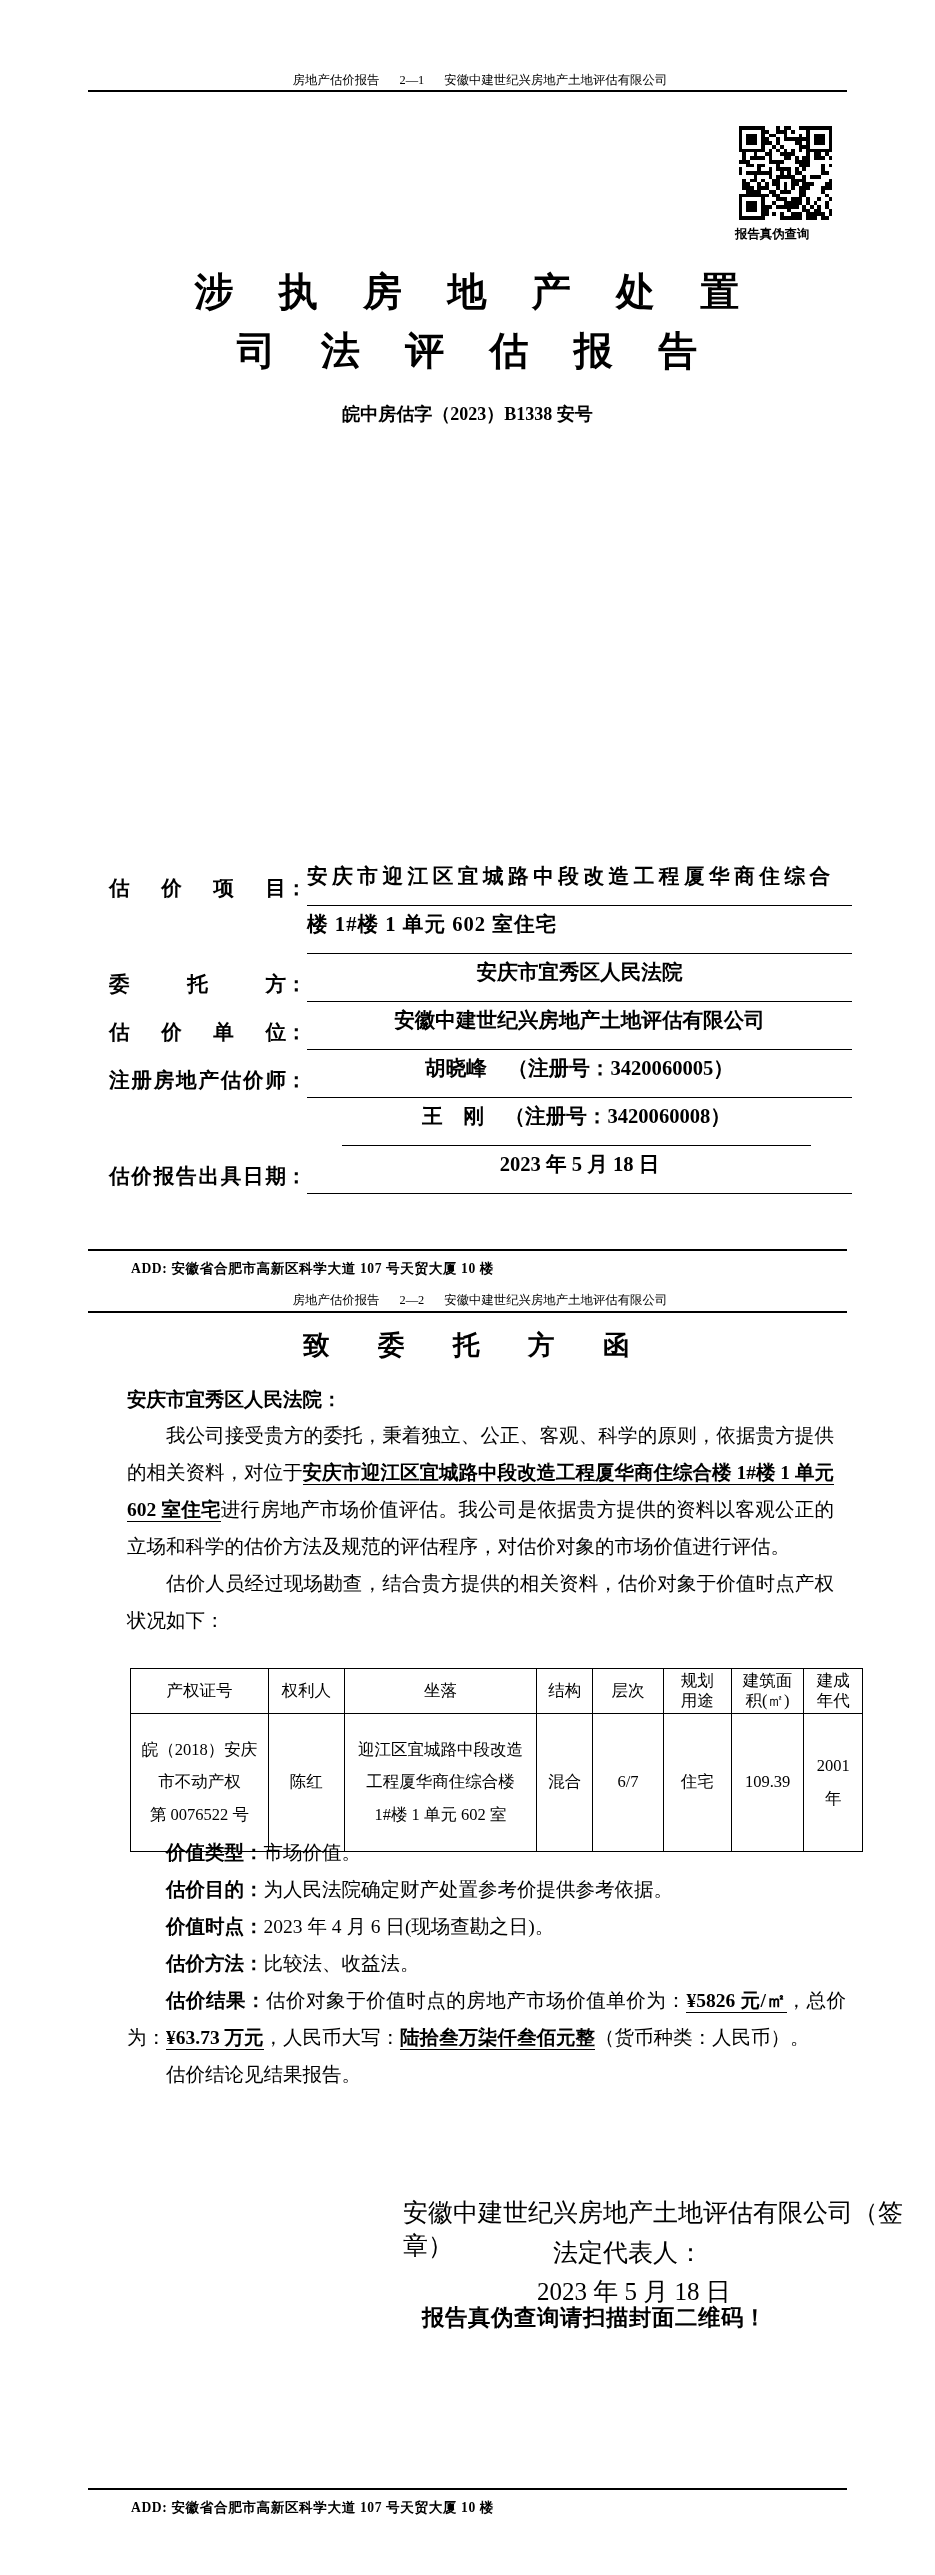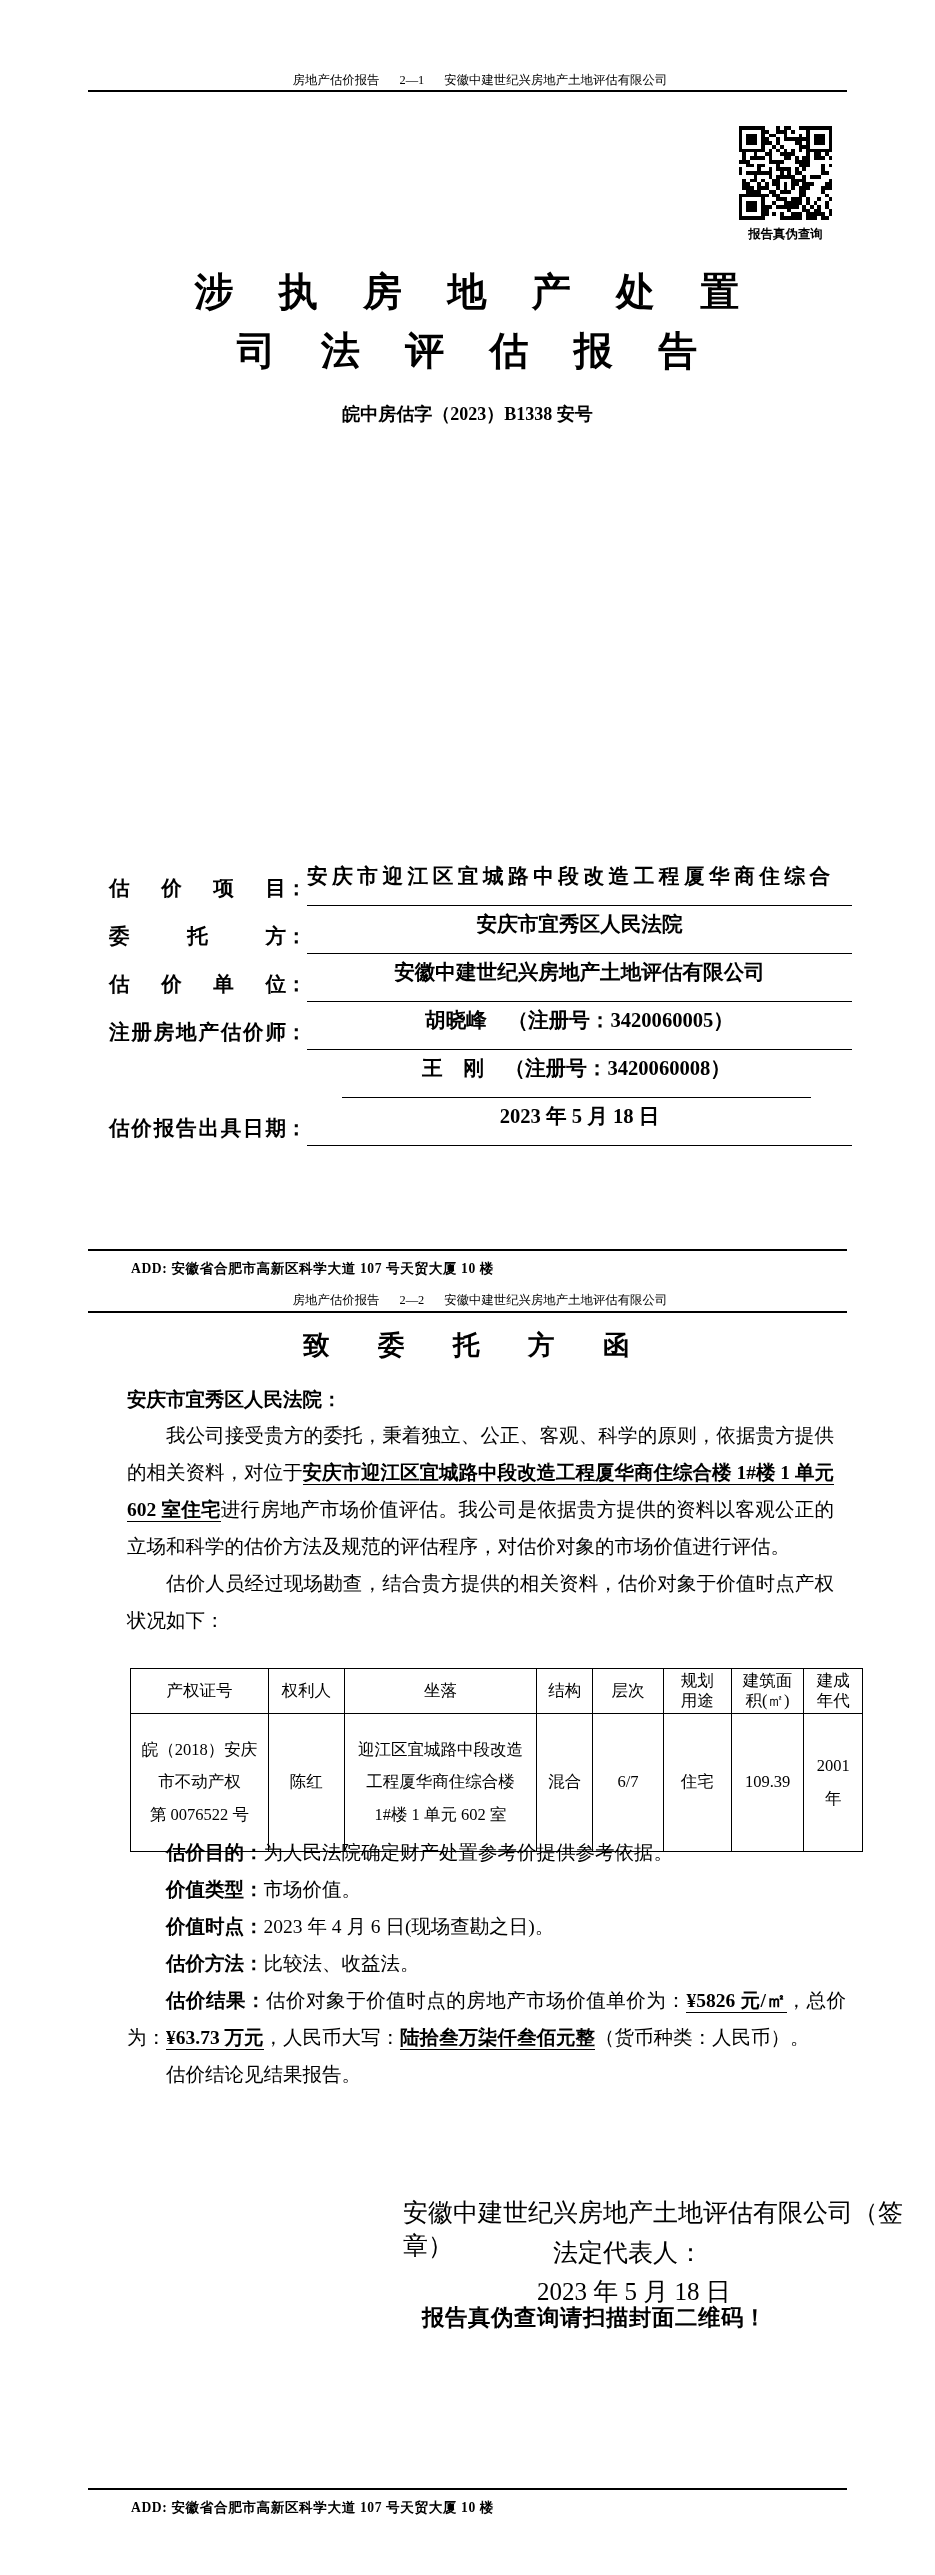--- a/index.html
+++ b/index.html
@@ -9,21 +9,21 @@
   }
   .abs{position:absolute;}
   
   .pg-header{
     left:88px;width:759px;display:flex;justify-content:center;align-items:baseline;
     font-size:12.4px;padding:0 34px 0 59px;box-sizing:border-box;gap:20px;
   }
   .rule{left:88px;width:759px;height:2.4px;background:#000;}
   .footer-add{left:131px;font-size:13.6px;font-weight:bold;letter-spacing:0.6px;}
   
-  .qr-block{top:126px;left:735px;width:101px;text-align:center;}
+  .qr-block{top:126px;left:735px;width:101px;text-align:left;}
   .qr-grid{display:grid;grid-template-columns:repeat(25,1fr);width:94px;height:94px;margin:0 auto;background:#fff;}
   .qr-grid div{background:#fff;}
   .qr-grid div.b{background:#000;}
   .qr-caption{margin-top:5.9px;font-size:12.4px;font-weight:bold;}
   
   .cover-title{left:0;width:100%;text-align:center;font-size:39px;font-weight:bold;word-spacing:0.85em;letter-spacing:1.2px;}
   .report-no{left:0;width:100%;text-align:center;font-size:18px;font-weight:bold;}
   
   .info{top:858px;left:109px;width:743px;}
   .f-row{height:48px;display:flex;align-items:flex-end;font-size:20.6px;font-weight:bold;}
@@ -699,20 +699,25 @@
 <div class="abs cover-title" style="top:324px;">司 法 评 估 报 告</div>
 <div class="abs report-no" style="top:402px;">皖中房估字（2023）B1338 安号</div>
 
 <div class="abs info">
   <div class="f-row">
     <span class="f-label">估 价 项 目</span>
     <span class="f-colon">：</span>
     <span class="f-val fill">安庆市迎江区宜城路中段改造工程厦华商住综合</span>
   </div>
   <div class="f-row">
+    <span class="f-label"></span>
+    <span class="f-colon"></span>
+    <span class="f-val left">楼 1#楼 1 单元 602 室住宅</span>
+  </div>
+  <div class="f-row">
     <span class="f-label">委 托 方</span>
     <span class="f-colon">：</span>
     <span class="f-val">安庆市宜秀区人民法院</span>
   </div>
   <div class="f-row">
     <span class="f-label">估 价 单 位</span>
     <span class="f-colon">：</span>
     <span class="f-val">安徽中建世纪兴房地产土地评估有限公司</span>
   </div>
   <div class="f-row">
@@ -779,22 +784,22 @@
       <td>住宅</td>
       <td>109.39</td>
       <td>2001
 年</td>
     </tr>
   </tbody>
     </table>
 </div>
 
 <div class="abs items">
+  <p><span class="ilabel">价值类型：</span><span>市场价值。</span></p>
   <p><span class="ilabel">估价目的：</span><span>为人民法院确定财产处置参考价提供参考依据。</span></p>
-  <p><span class="ilabel">价值类型：</span><span>市场价值。</span></p>
   <p><span class="ilabel">价值时点：</span><span>2023 年 4 月 6 日(现场查勘之日)。</span></p>
   <p><span class="ilabel">估价方法：</span><span>比较法、收益法。</span></p>
   <p><span class="ilabel">估价结果：</span><span>估价对象于价值时点的房地产市场价值单价为：</span><span class="hl">¥5826 元/㎡</span><span>，总价为：</span><span class="hl">¥63.73 万元</span><span>，人民币大写：</span><span class="hl">陆拾叁万柒仟叁佰元整</span><span>（货币种类：人民币）。</span></p>
   <p>估价结论见结果报告。</p>
 </div>
 
 <div class="abs sig-line" style="top:2196px;left:403px;">安徽中建世纪兴房地产土地评估有限公司（签章）</div>
 <div class="abs sig-line" style="top:2236px;left:553px;">法定代表人：</div>
 <div class="abs sig-line" style="top:2275px;left:537px;">2023 年 5 月 18 日</div>
 <div class="abs notice" style="top:2302px;left:422px;">报告真伪查询请扫描封面二维码！</div>

